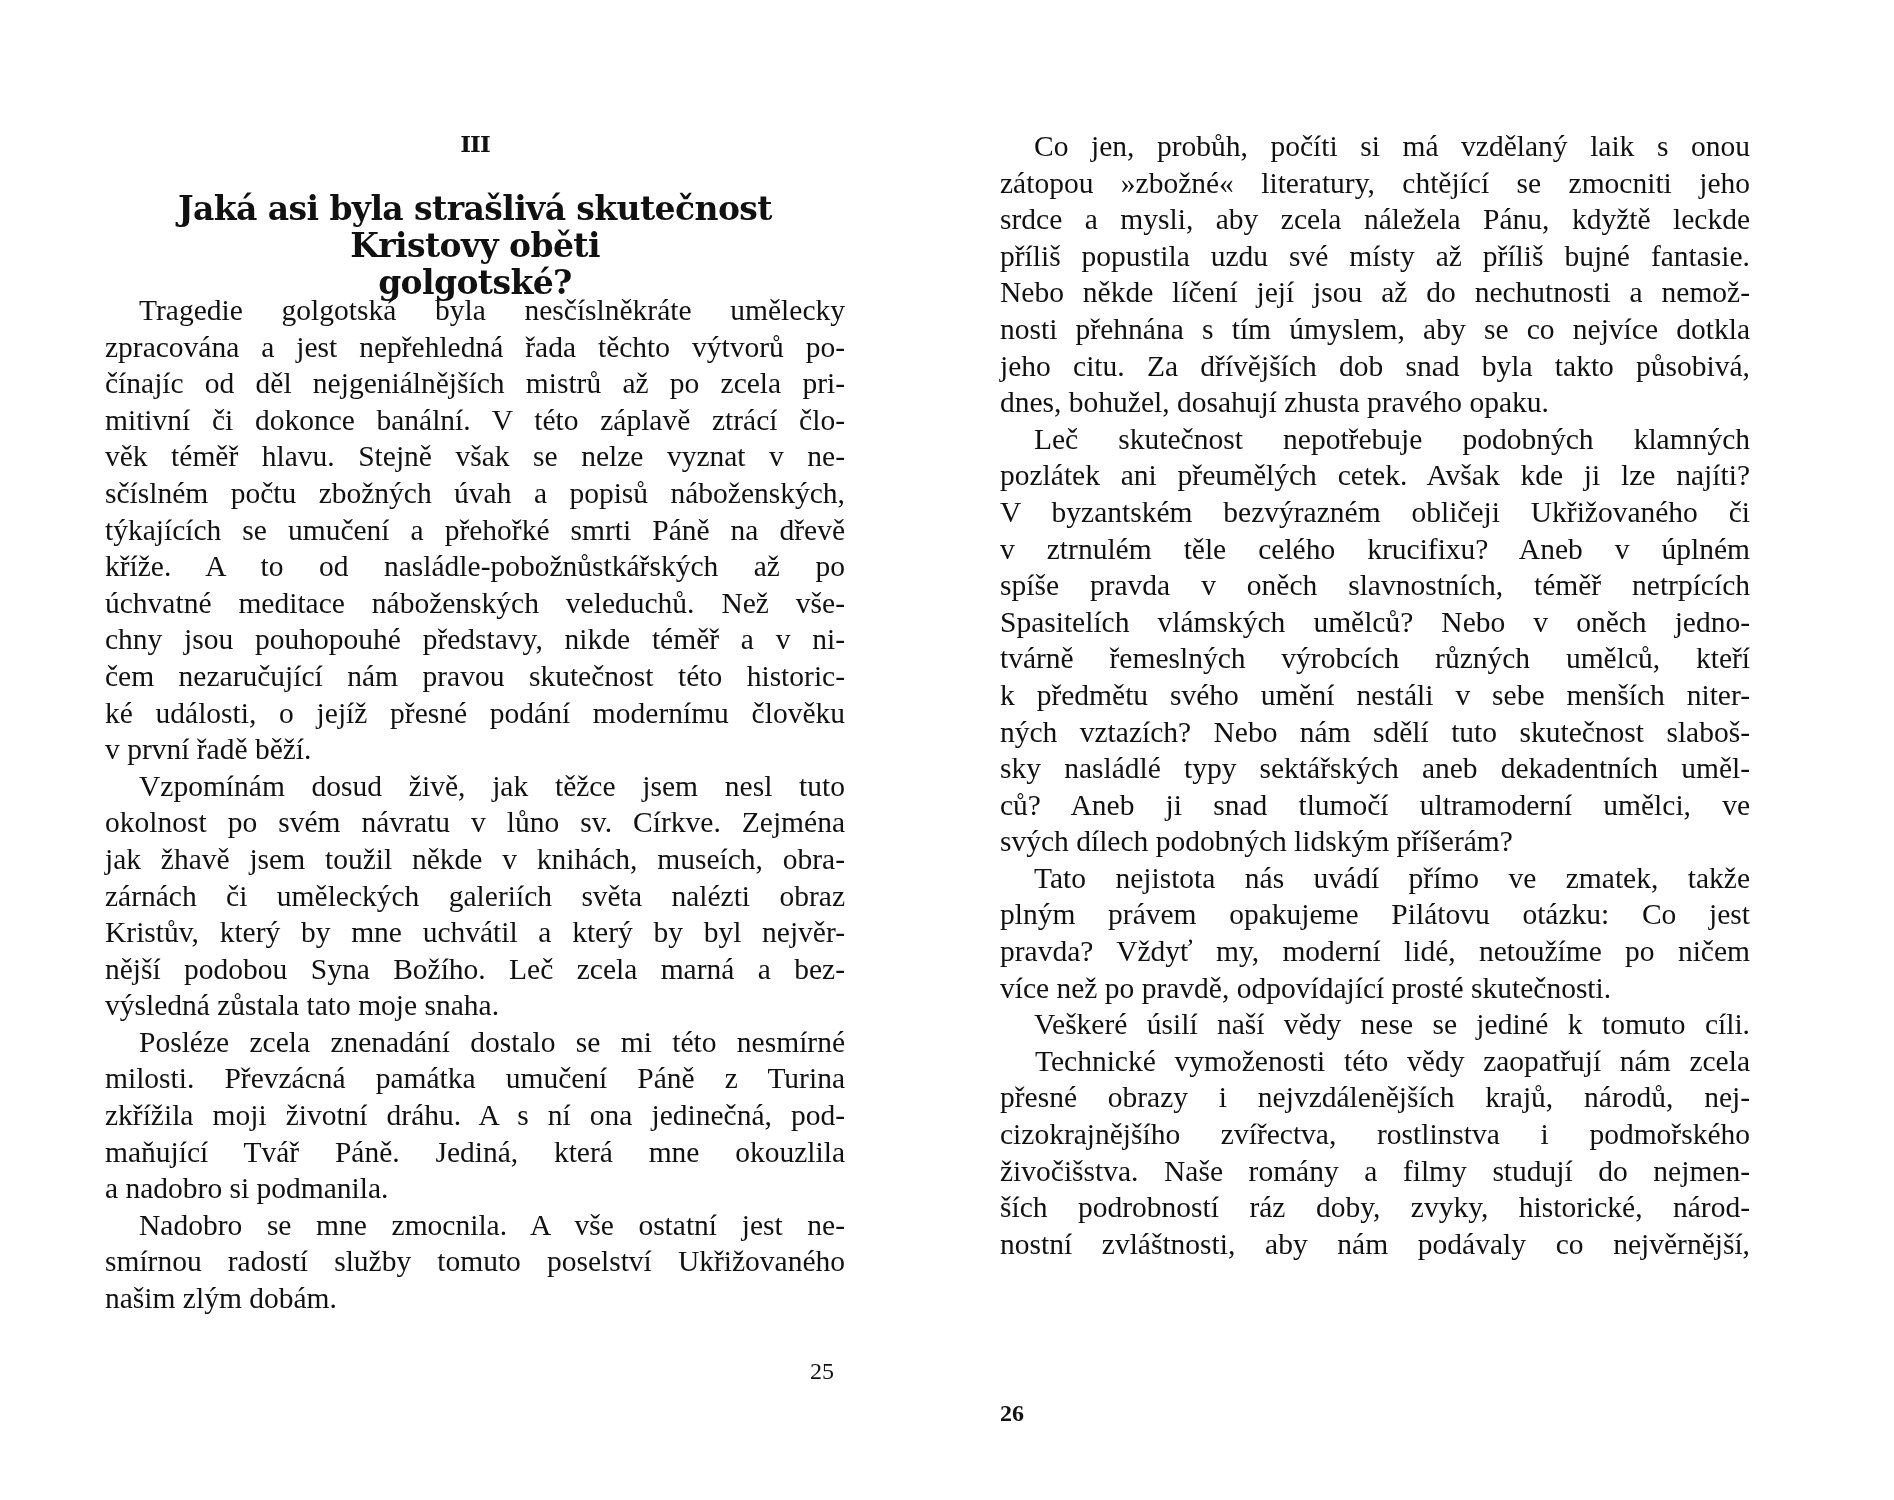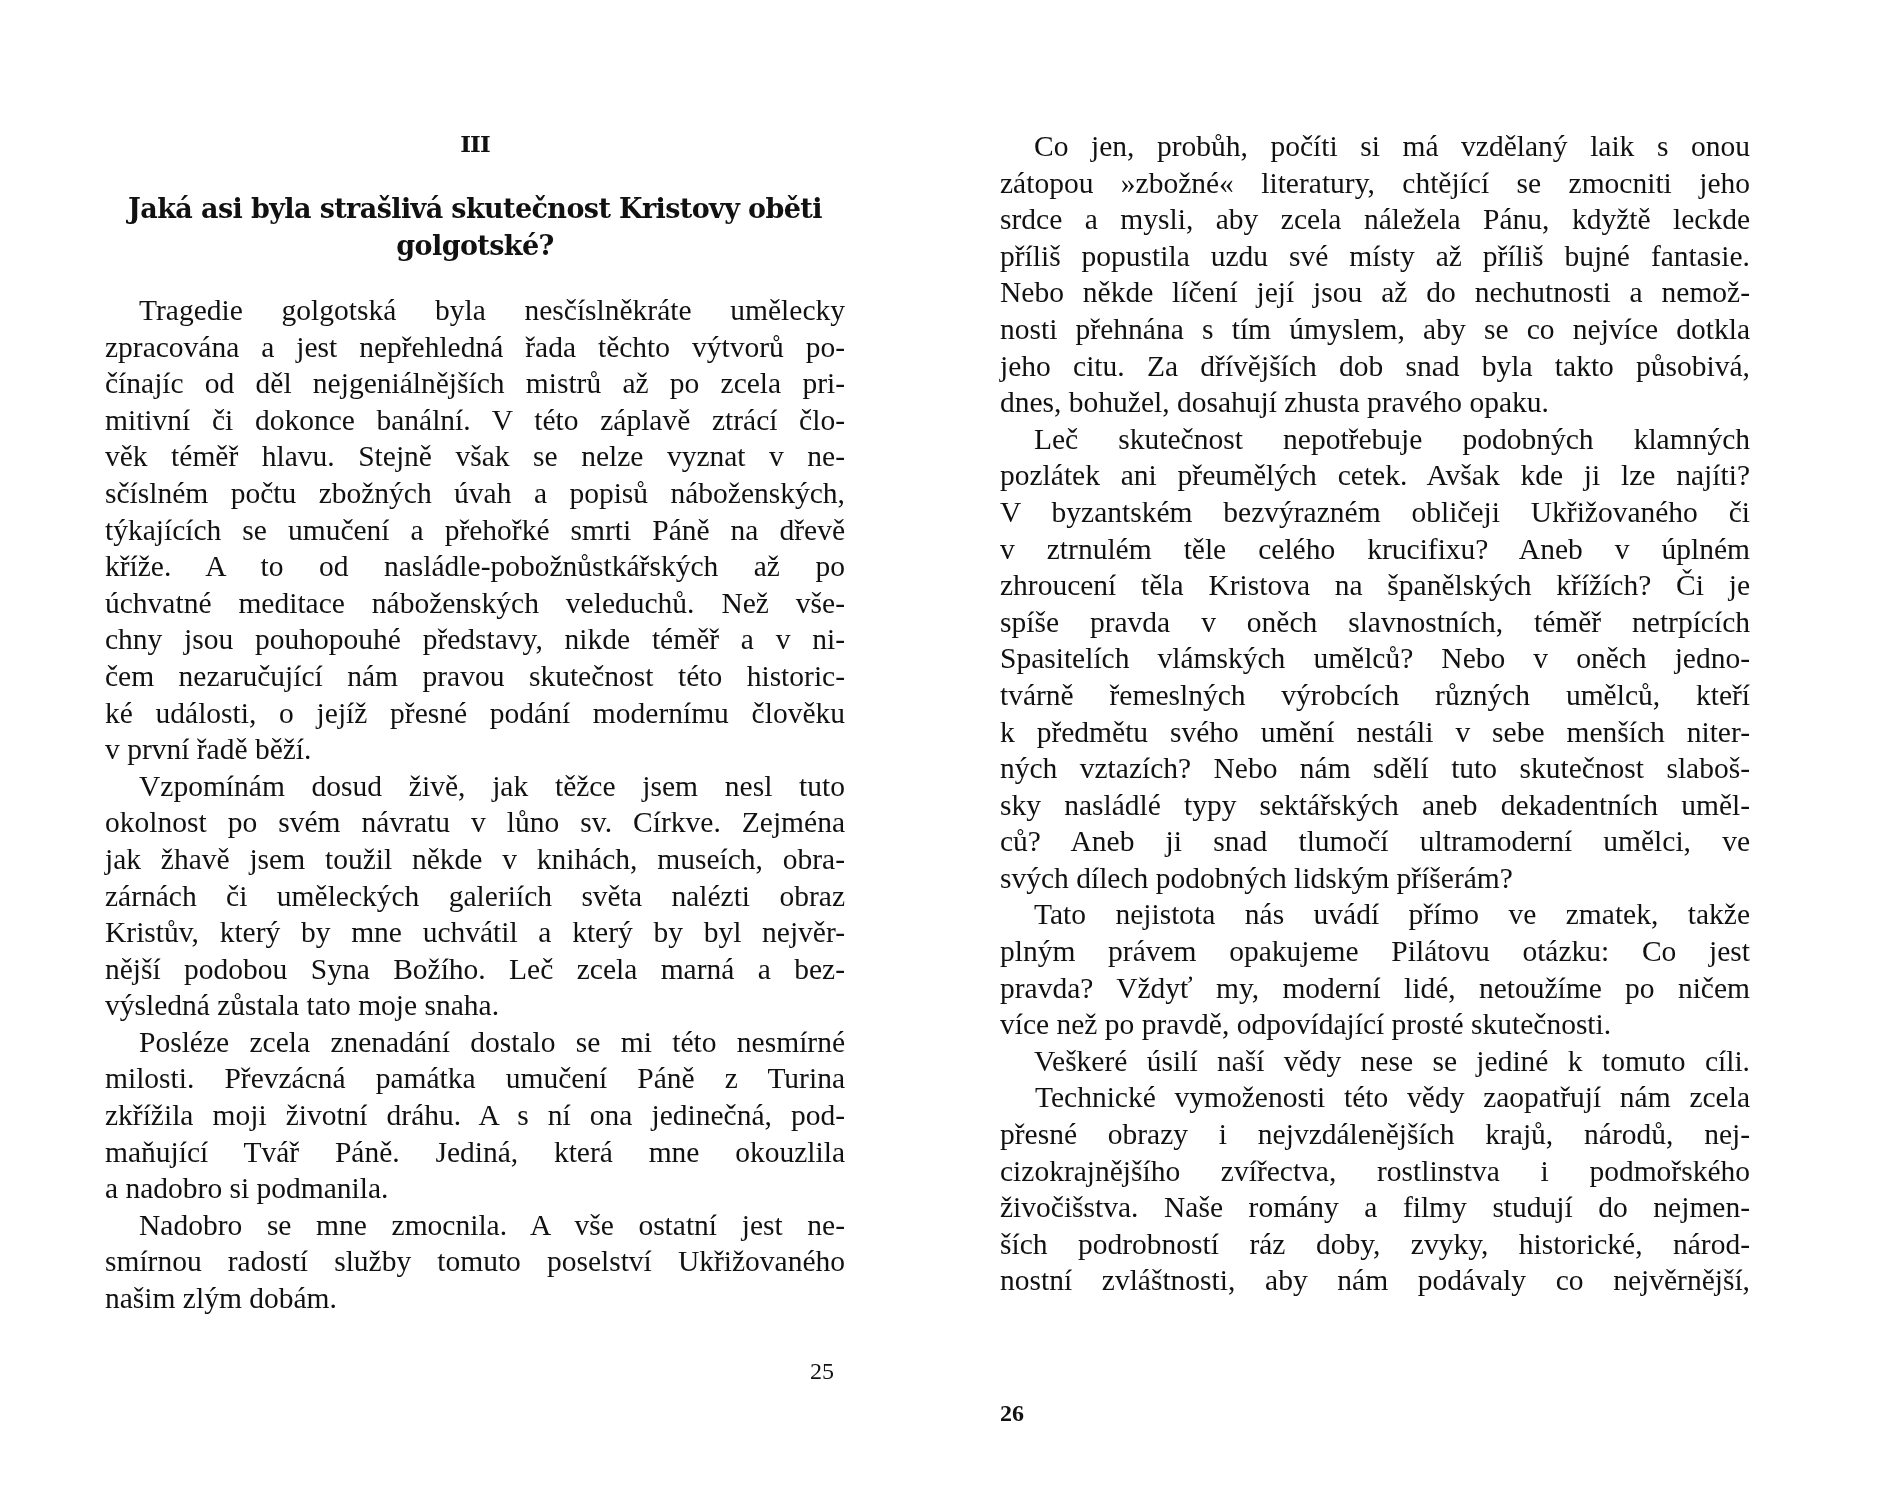--- a/index.html
+++ b/index.html
@@ -6,21 +6,21 @@
   body { width:1894px; height:1500px; position:relative; overflow:hidden; color:#111; }
   .page { position:absolute; top:0; }
   #left-page { left:0; width:947px; height:1500px; }
   #right-page { left:892px; width:947px; height:1500px; }
   .chapter-num {
     position:absolute; left:105px; width:740px; top:130px; text-align:center;
     font-family:"DejaVu Serif", serif; font-weight:bold; font-size:23px; letter-spacing:-1px;
   }
   .chapter-title {
     position:absolute; left:105px; width:740px; top:190px; text-align:center;
-    font-family:"DejaVu Serif", serif; font-weight:bold; font-size:27px; line-height:37px;
+    font-family:"DejaVu Serif", serif; font-weight:bold; font-size:33px; line-height:37px;
     letter-spacing:-0.6px;
   }
   .body-text {
     position:absolute; font-family:"Liberation Serif", serif; font-size:29.5px;
     line-height:36.6px;
   }
   #left-body { left:105px; width:740px; top:292px; }
   #right-body { left:108px; width:750px; top:128px; }
   .line { display:block; white-space:nowrap; text-align:justify; text-align-last:justify; height:36.6px; }
   .line.last { text-align-last:left; }
@@ -78,21 +78,20 @@
       <span class="line" style="white-space: nowrap;">srdce a mysli, aby zcela náležela Pánu, kdyžtě leckde</span>
       <span class="line" style="white-space: nowrap;">příliš popustila uzdu své místy až příliš bujné fantasie.</span>
       <span class="line" style="white-space: nowrap;">Nebo někde líčení její jsou až do nechutnosti a nemož-</span>
       <span class="line" style="white-space: nowrap;">nosti přehnána s tím úmyslem, aby se co nejvíce dotkla</span>
       <span class="line" style="white-space: nowrap;">jeho citu. Za dřívějších dob snad byla takto působivá,</span>
       <span class="line last">dnes, bohužel, dosahují zhusta pravého opaku.</span>
       <span class="line indent" style="white-space: nowrap;">Leč skutečnost nepotřebuje podobných klamných</span>
       <span class="line" style="white-space: nowrap;">pozlátek ani přeumělých cetek. Avšak kde ji lze najíti?</span>
       <span class="line" style="white-space: nowrap;">V byzantském bezvýrazném obličeji Ukřižovaného či</span>
       <span class="line" style="white-space: nowrap;">v ztrnulém těle celého krucifixu? Aneb v úplném</span>
-      <span class="line" style="white-space: nowrap;">zhroucení těla Kristova na španělských křížích? Či je</span>
       <span class="line" style="white-space: nowrap;">spíše pravda v oněch slavnostních, téměř netrpících</span>
       <span class="line" style="white-space: nowrap;">Spasitelích vlámských umělců? Nebo v oněch jedno-</span>
       <span class="line" style="white-space: nowrap;">tvárně řemeslných výrobcích různých umělců, kteří</span>
       <span class="line" style="white-space: nowrap;">k předmětu svého umění nestáli v sebe menších niter-</span>
       <span class="line" style="white-space: nowrap;">ných vztazích? Nebo nám sdělí tuto skutečnost slaboš-</span>
       <span class="line" style="white-space: nowrap;">sky nasládlé typy sektářských aneb dekadentních uměl-</span>
       <span class="line" style="white-space: nowrap;">ců? Aneb ji snad tlumočí ultramoderní umělci, ve</span>
       <span class="line last">svých dílech podobných lidským příšerám?</span>
       <span class="line indent" style="white-space: nowrap;">Tato nejistota nás uvádí přímo ve zmatek, takže</span>
       <span class="line" style="white-space: nowrap;">plným právem opakujeme Pilátovu otázku: Co jest</span>

